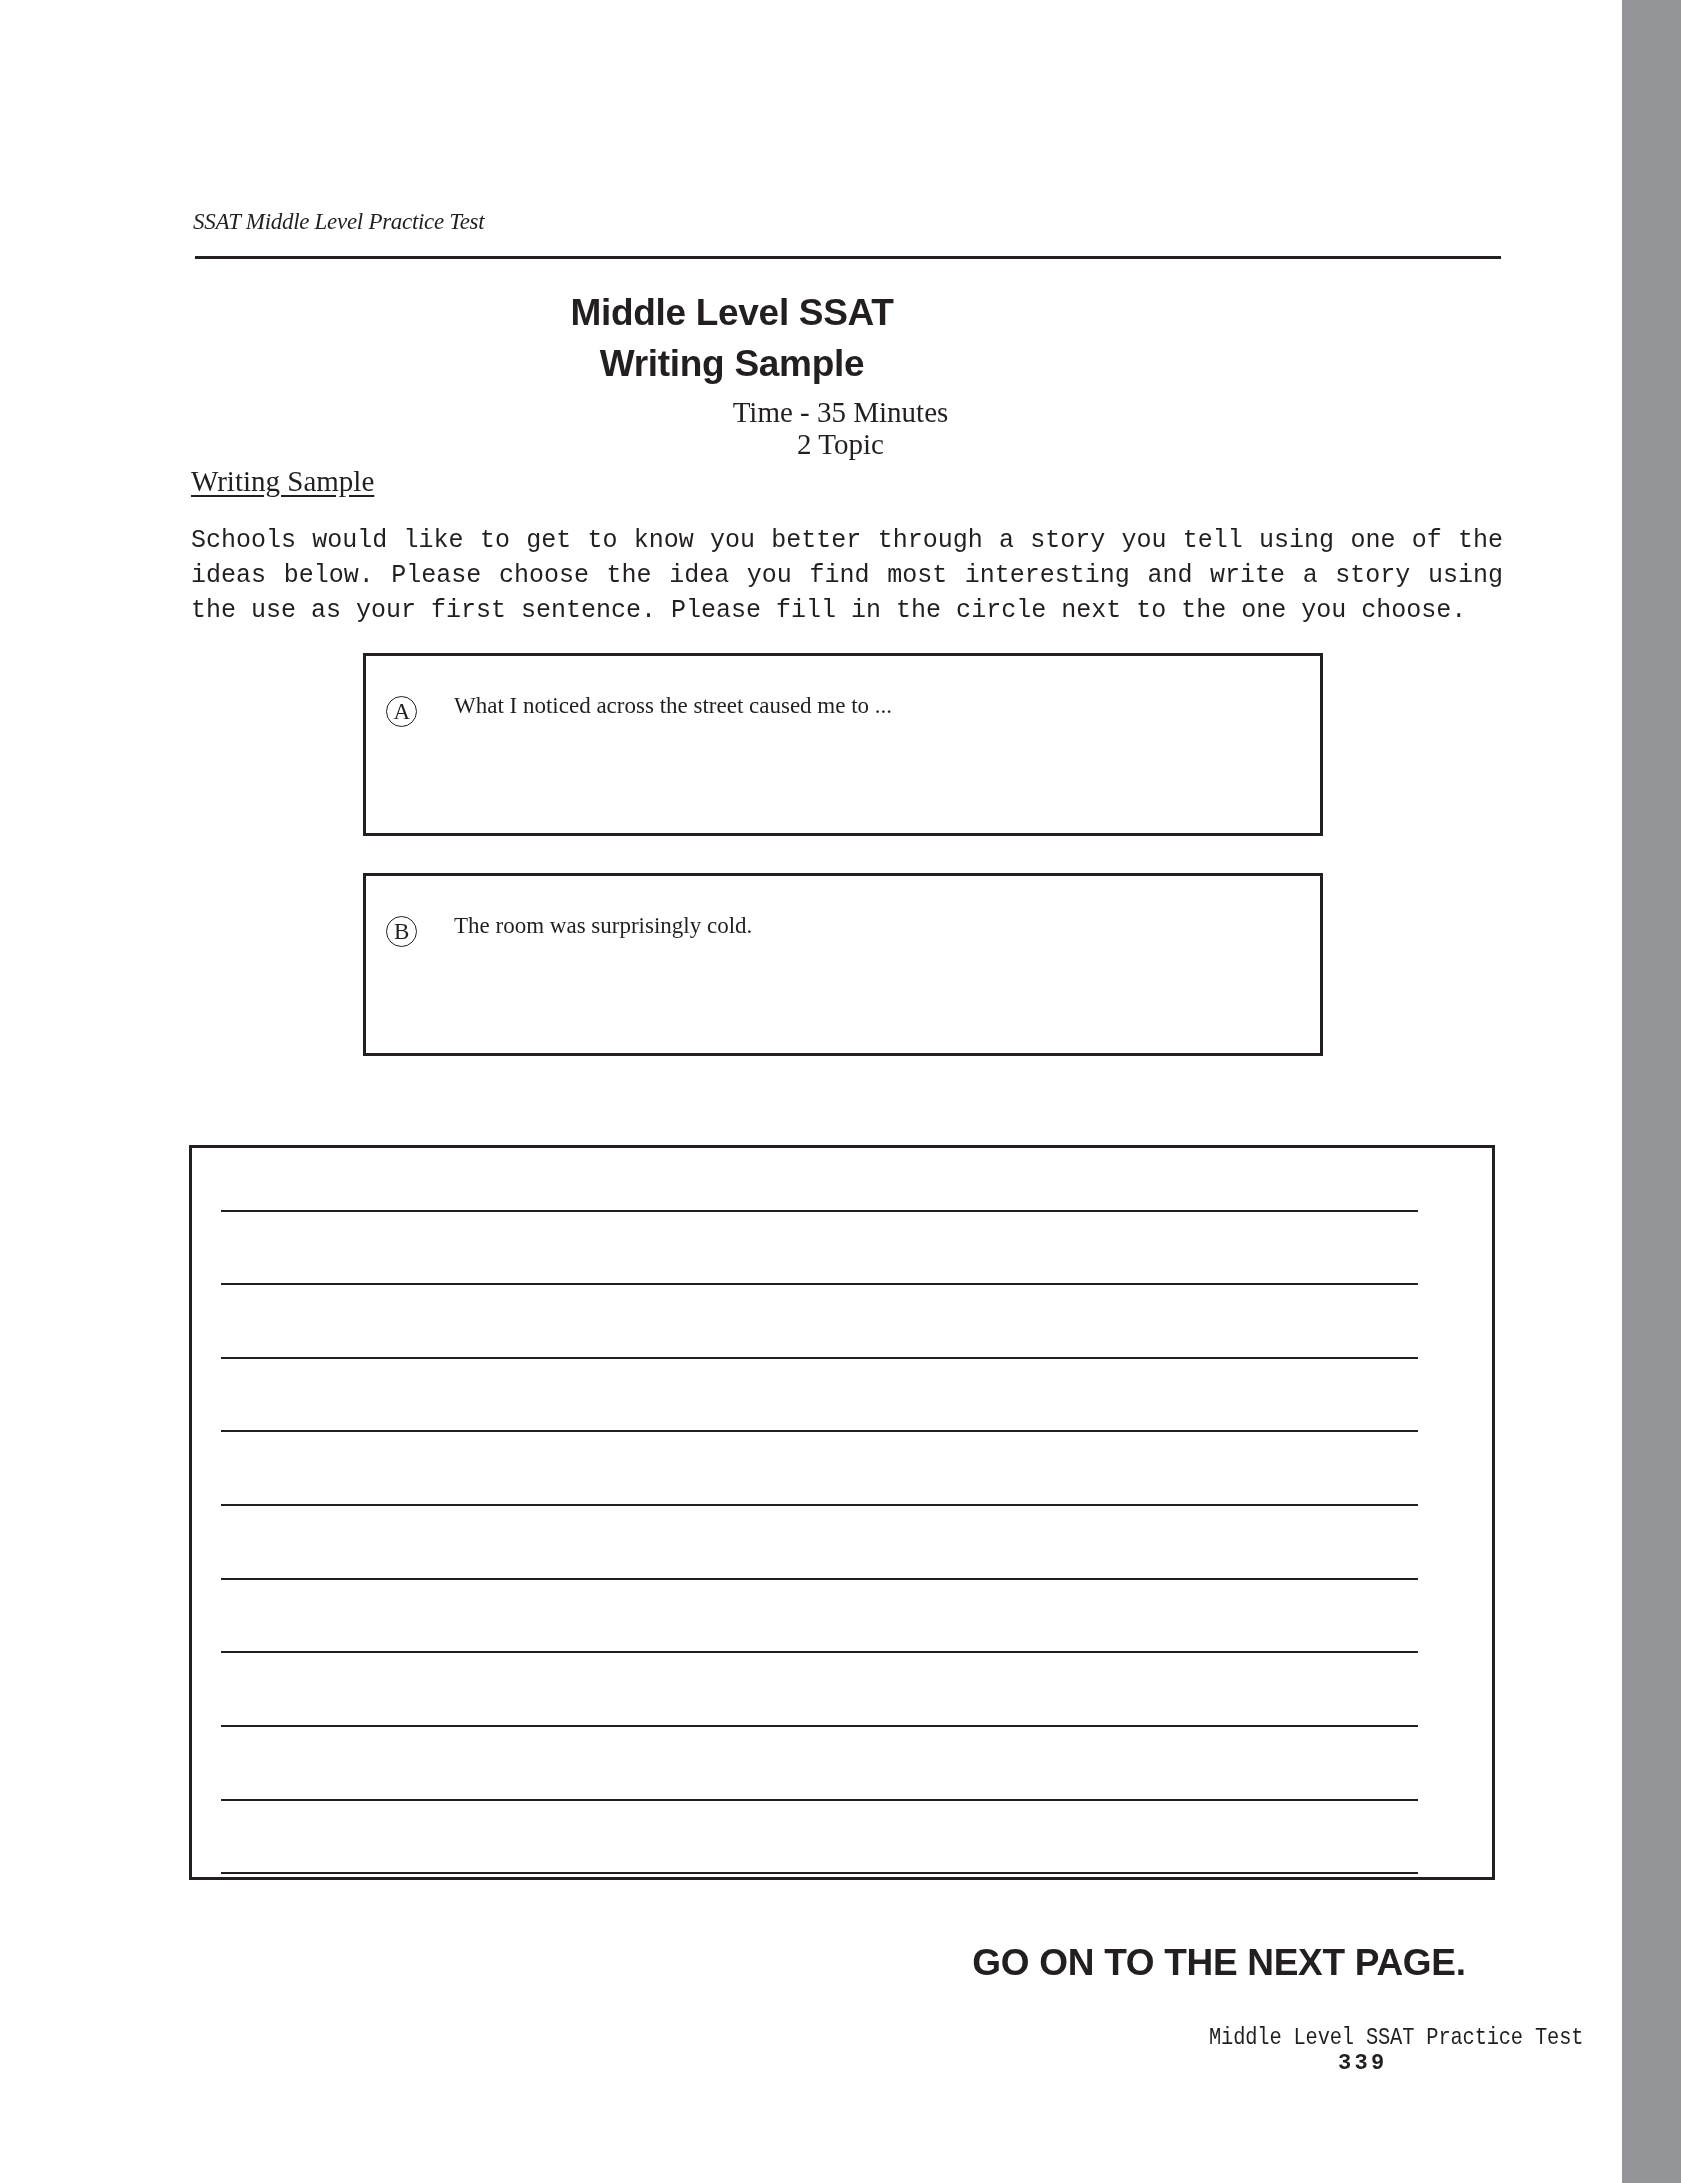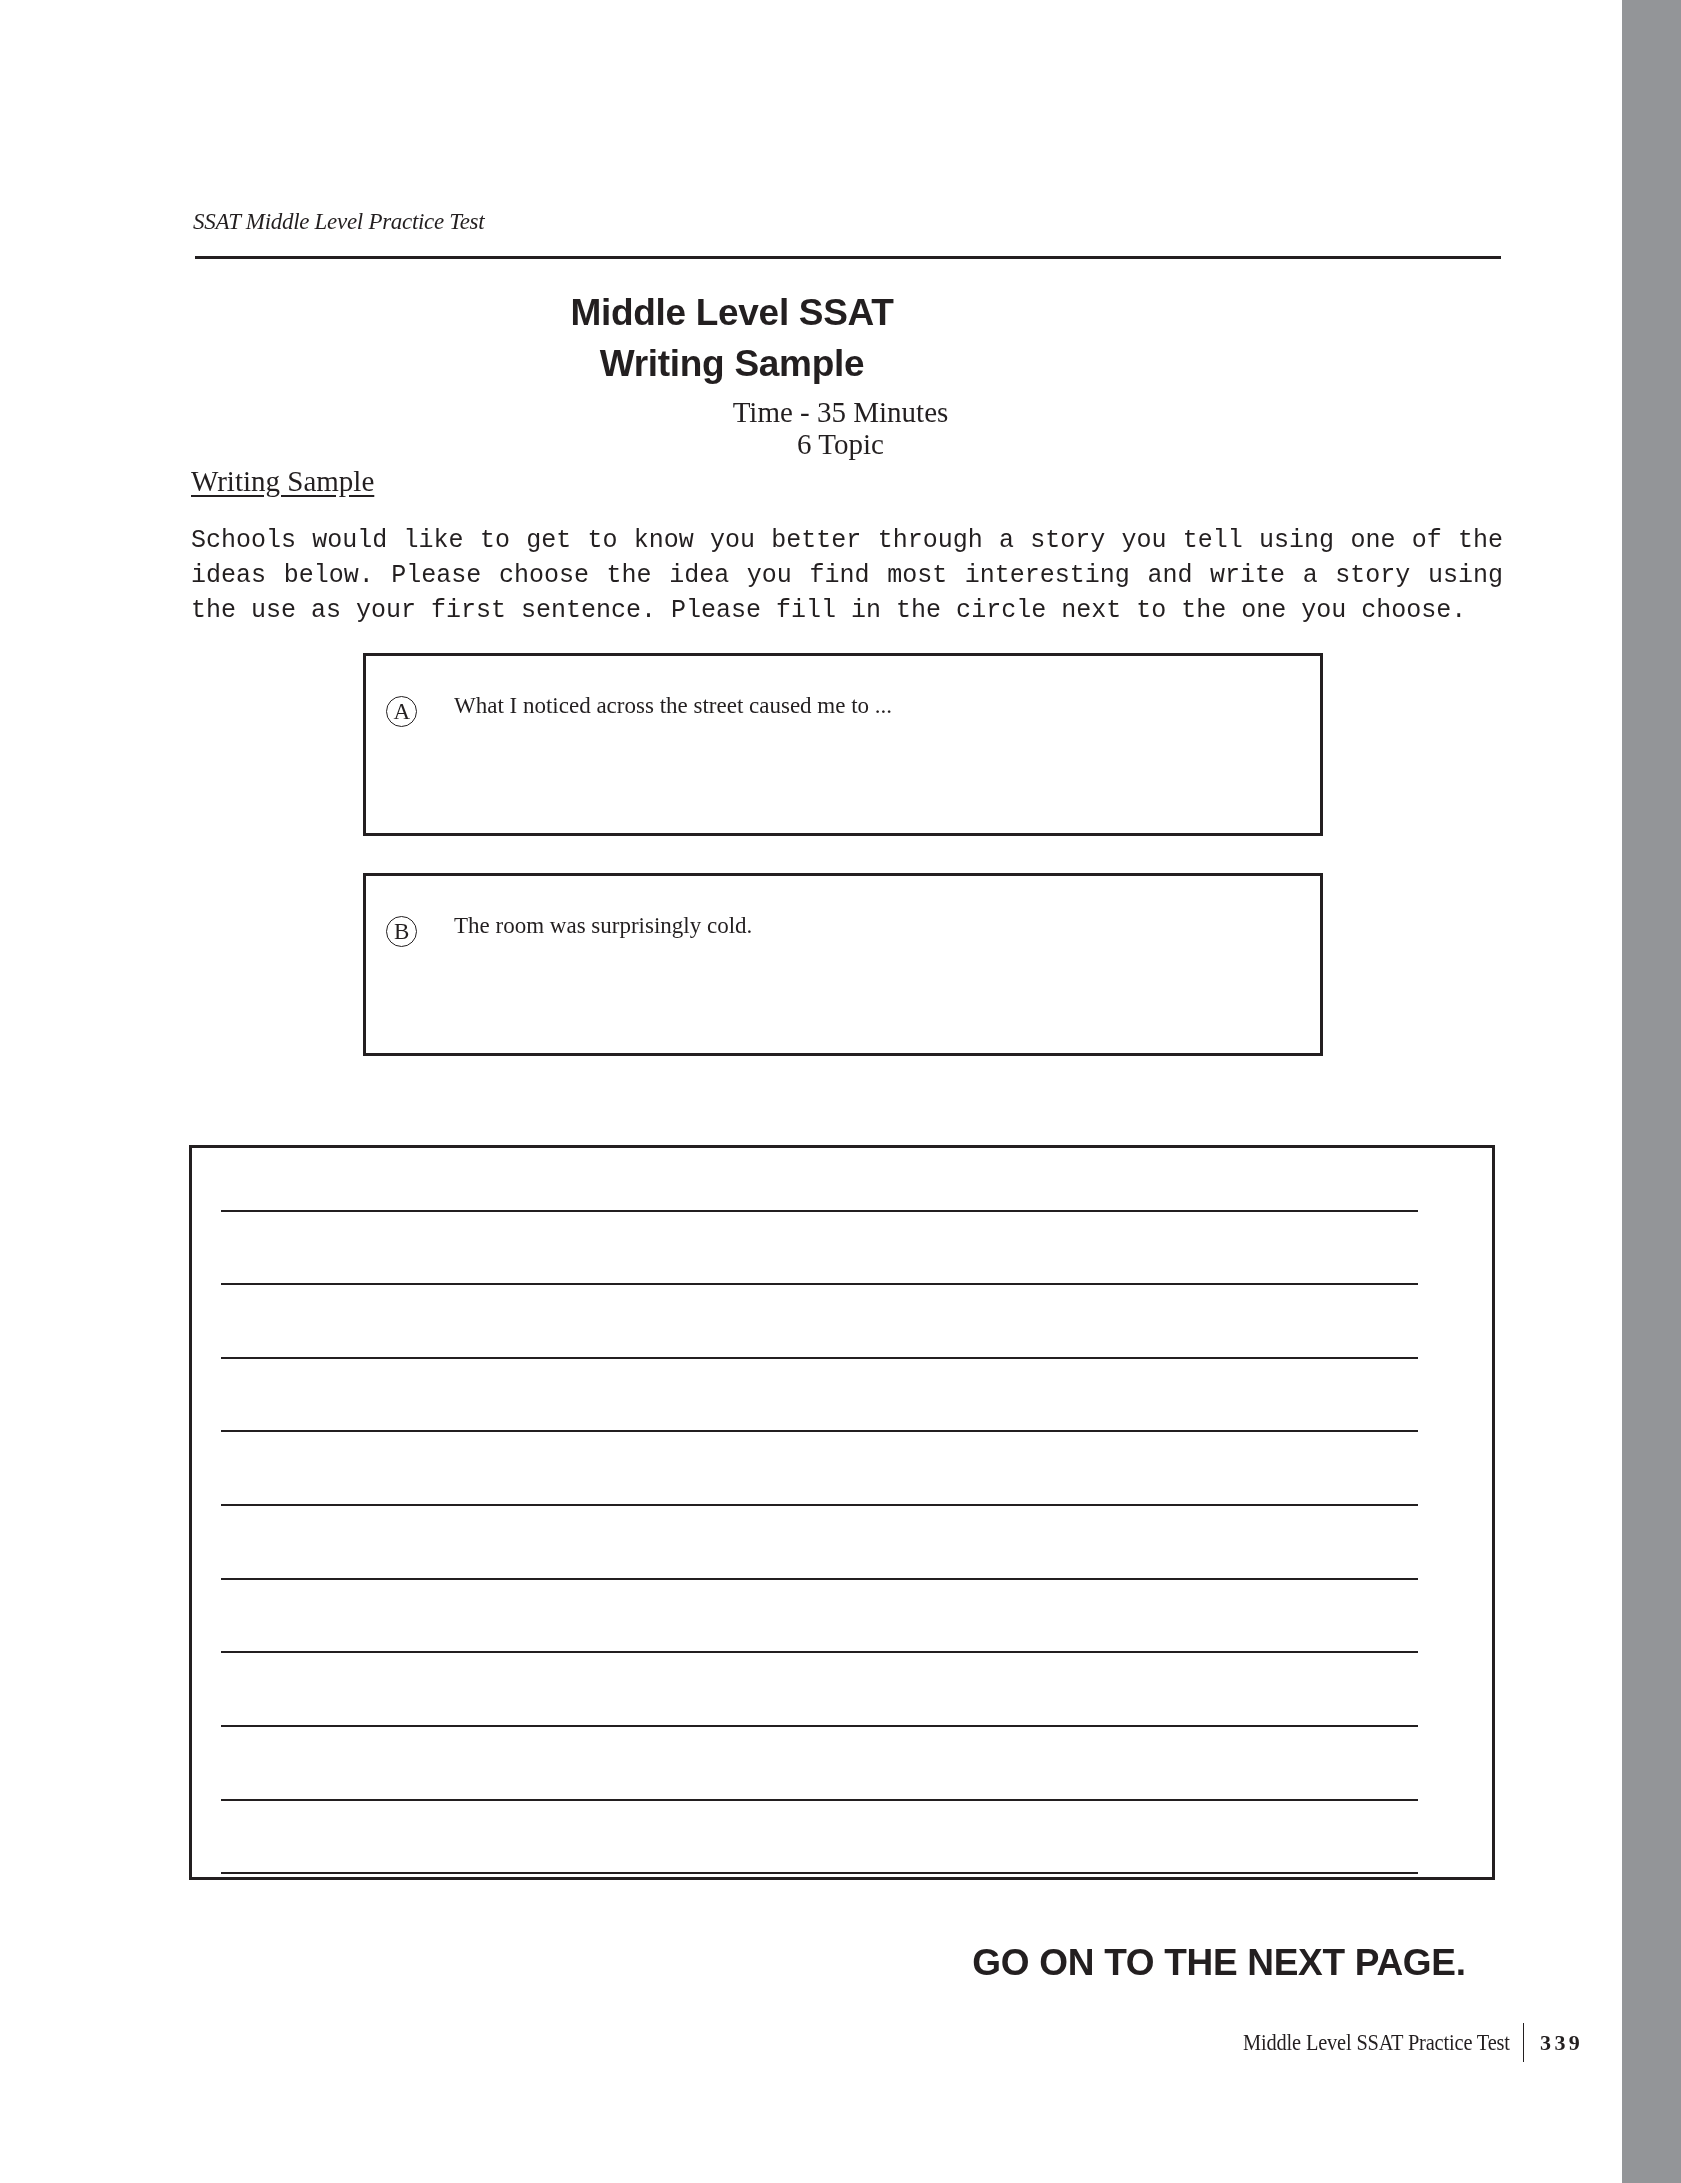--- a/index.html
+++ b/index.html
@@ -67,38 +67,38 @@
     position:absolute; left:29.4px; width:1197px; height:2px; background:#231f20;
   }
   .go-on {
     position:absolute; left:937px; width:564px; top:1942px; text-align:center;
     font-family:"Liberation Sans", sans-serif; font-weight:bold;
     font-size:37px; color:#231f20; letter-spacing:-0.3px;
   }
   .footer {
     position:absolute; top:2024px; right:98px; height:37px;
     display:flex; align-items:center;
-    font-family:Liberation Serif, serif; color:#231f20;
+    font-family:Liberation Mono, monospace; color:#231f20;flex-direction:column;
   }
   .footer-label { font-size:24px; transform:scaleX(0.85); transform-origin:right center; letter-spacing:-0.2px; }
   .footer-divider { width:1.3px; height:39px; background:#231f20; margin:0 16px 0 13.4px; }
   .footer-page { font-size:22px; font-weight:bold; letter-spacing:3.3px; }
 </style>
 </head>
 <body>
 
 <div class="side-bar"></div>
 
 <div class="running-head">SSAT Middle Level Practice Test</div>
 <div class="head-rule"></div>
 
 <div class="title title-1">Middle Level SSAT</div>
 <div class="title title-2">Writing Sample</div>
 <div class="subline sub-1">Time - 35 Minutes</div>
-<div class="subline sub-2">6 Topic</div>
+<div class="subline sub-2">2 Topic</div>
 
 <div class="section-label">Writing Sample</div>
 <div class="instructions">Schools would like to get to know you better through a story you tell using one of the ideas below. Please choose the idea you find most interesting and write a story using the use as your first sentence. Please fill in the circle next to the one you choose.</div>
 
 <div class="option-box option-a">
   <div class="option-letter">A</div>
   <div class="option-text">What I noticed across the street caused me to ...</div>
 </div>
 
 <div class="option-box option-b">

